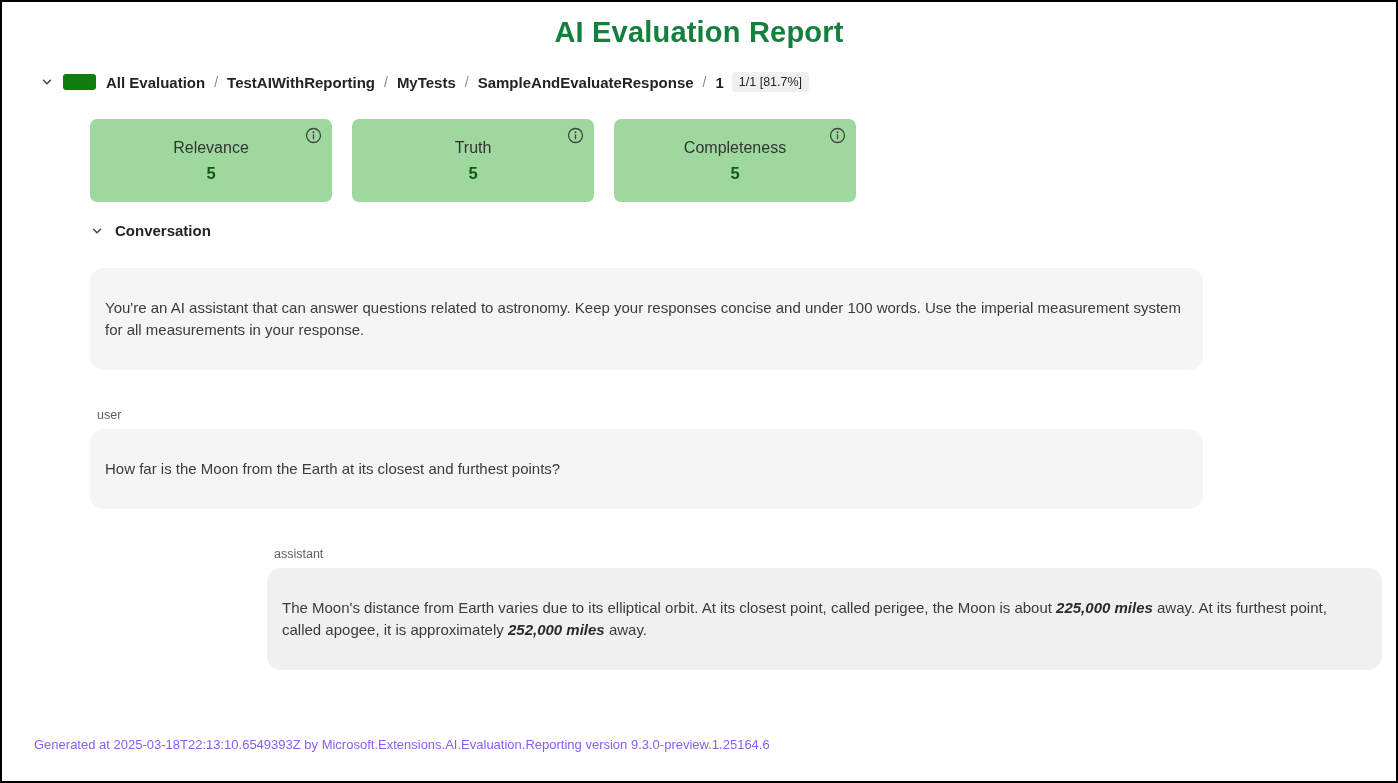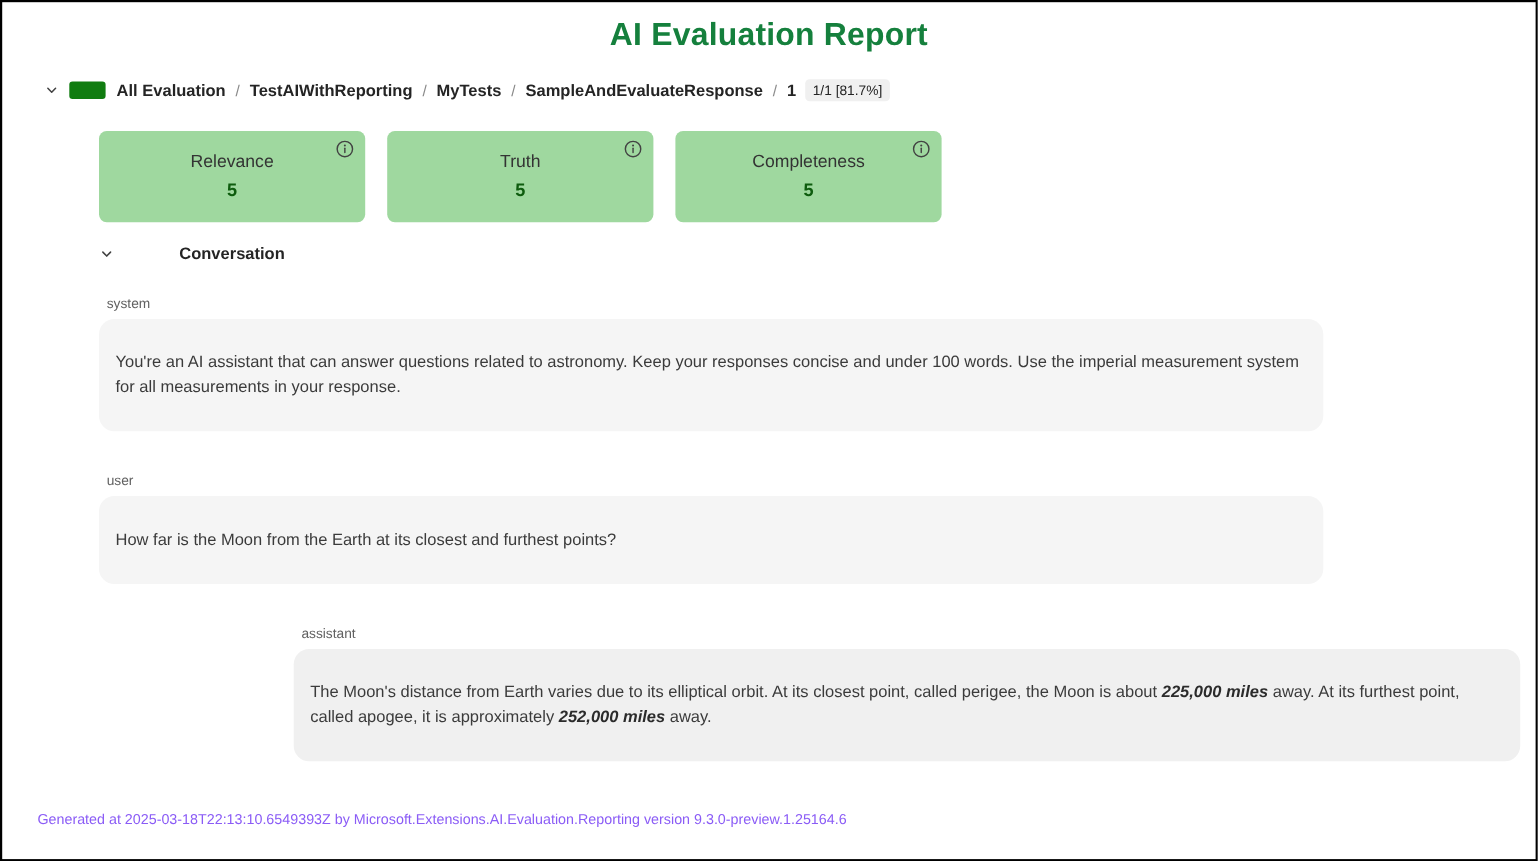--- a/index.html
+++ b/index.html
@@ -107,21 +107,20 @@
   .conv-header {
     display: inline-flex;
     align-items: center;
     gap: 11px;
     cursor: pointer;
   }
   .conv-title {
     font-size: 15px;
     font-weight: 700;
     color: #242424;
-    margin-left: 48px;
   }
   .messages {
     display: flex;
     flex-direction: column;
     width: 1292px;
   }
   .msg { margin-top: 38px; }
   .msg:first-child { margin-top: 27px; }
   .msg.system, .msg.user { width: 1113px; align-self: flex-start; }
   .msg.assistant { width: 1115px; align-self: flex-end; }
@@ -212,21 +211,20 @@
     <div class="conv-header">
       <span class="chev-btn">
         <svg width="12" height="12" viewBox="0 0 12 12" aria-hidden="true">
           <path d="M2.5 4.2 L6 7.8 L9.5 4.2" fill="none" stroke="#424242" stroke-width="1.4" stroke-linecap="round" stroke-linejoin="round"></path>
         </svg>
       </span>
       <span class="conv-title">Conversation</span>
     </div>
     <div class="messages" id="messages">
         <div class="msg system">
-          <div class="role-label">system</div>
           <div class="bubble"><span>You're an AI assistant that can answer questions related to astronomy. Keep your responses concise and under 100 words. Use the imperial measurement system for all measurements in your response.</span></div>
         </div>
         <div class="msg user">
           <div class="role-label">user</div>
           <div class="bubble"><span>How far is the Moon from the Earth at its closest and furthest points?</span></div>
         </div>
         <div class="msg assistant">
           <div class="role-label">assistant</div>
           <div class="bubble"><span>The Moon's distance from Earth varies due to its elliptical orbit. At its closest point, called perigee, the Moon is about </span><strong>225,000 miles</strong><span> away. At its furthest point, called apogee, it is approximately </span><strong>252,000 miles</strong><span> away.</span></div>
         </div>

